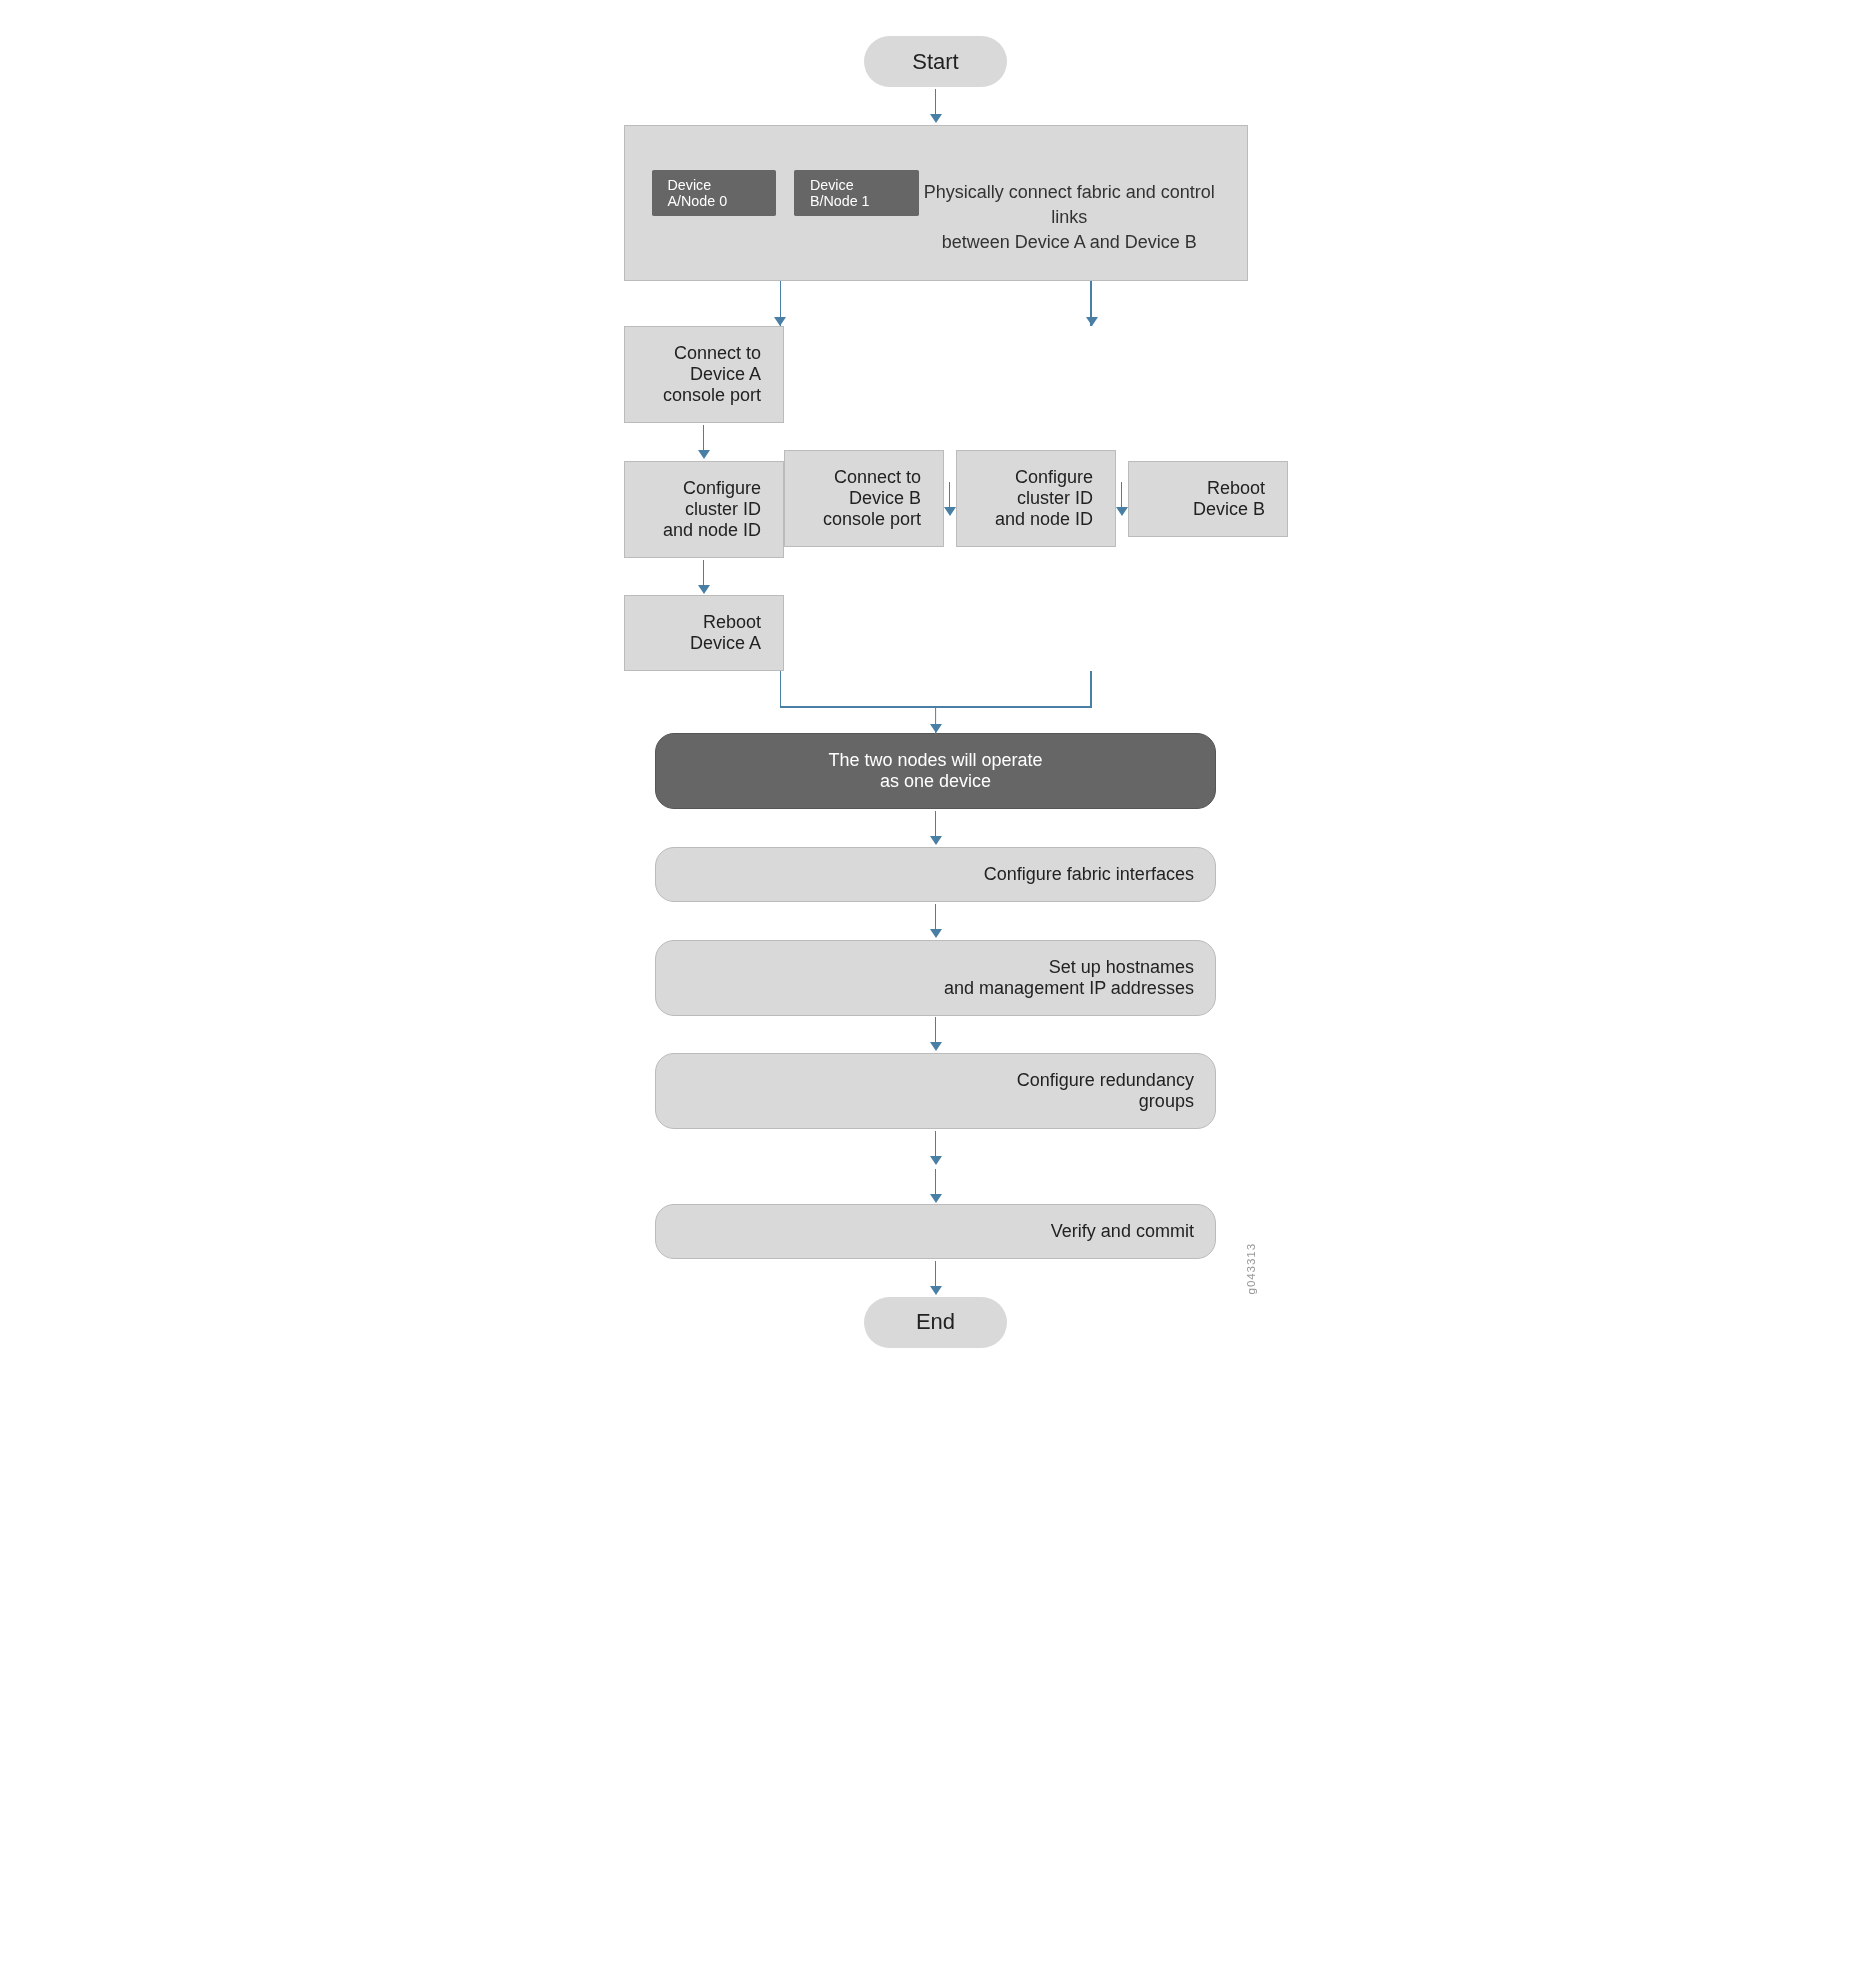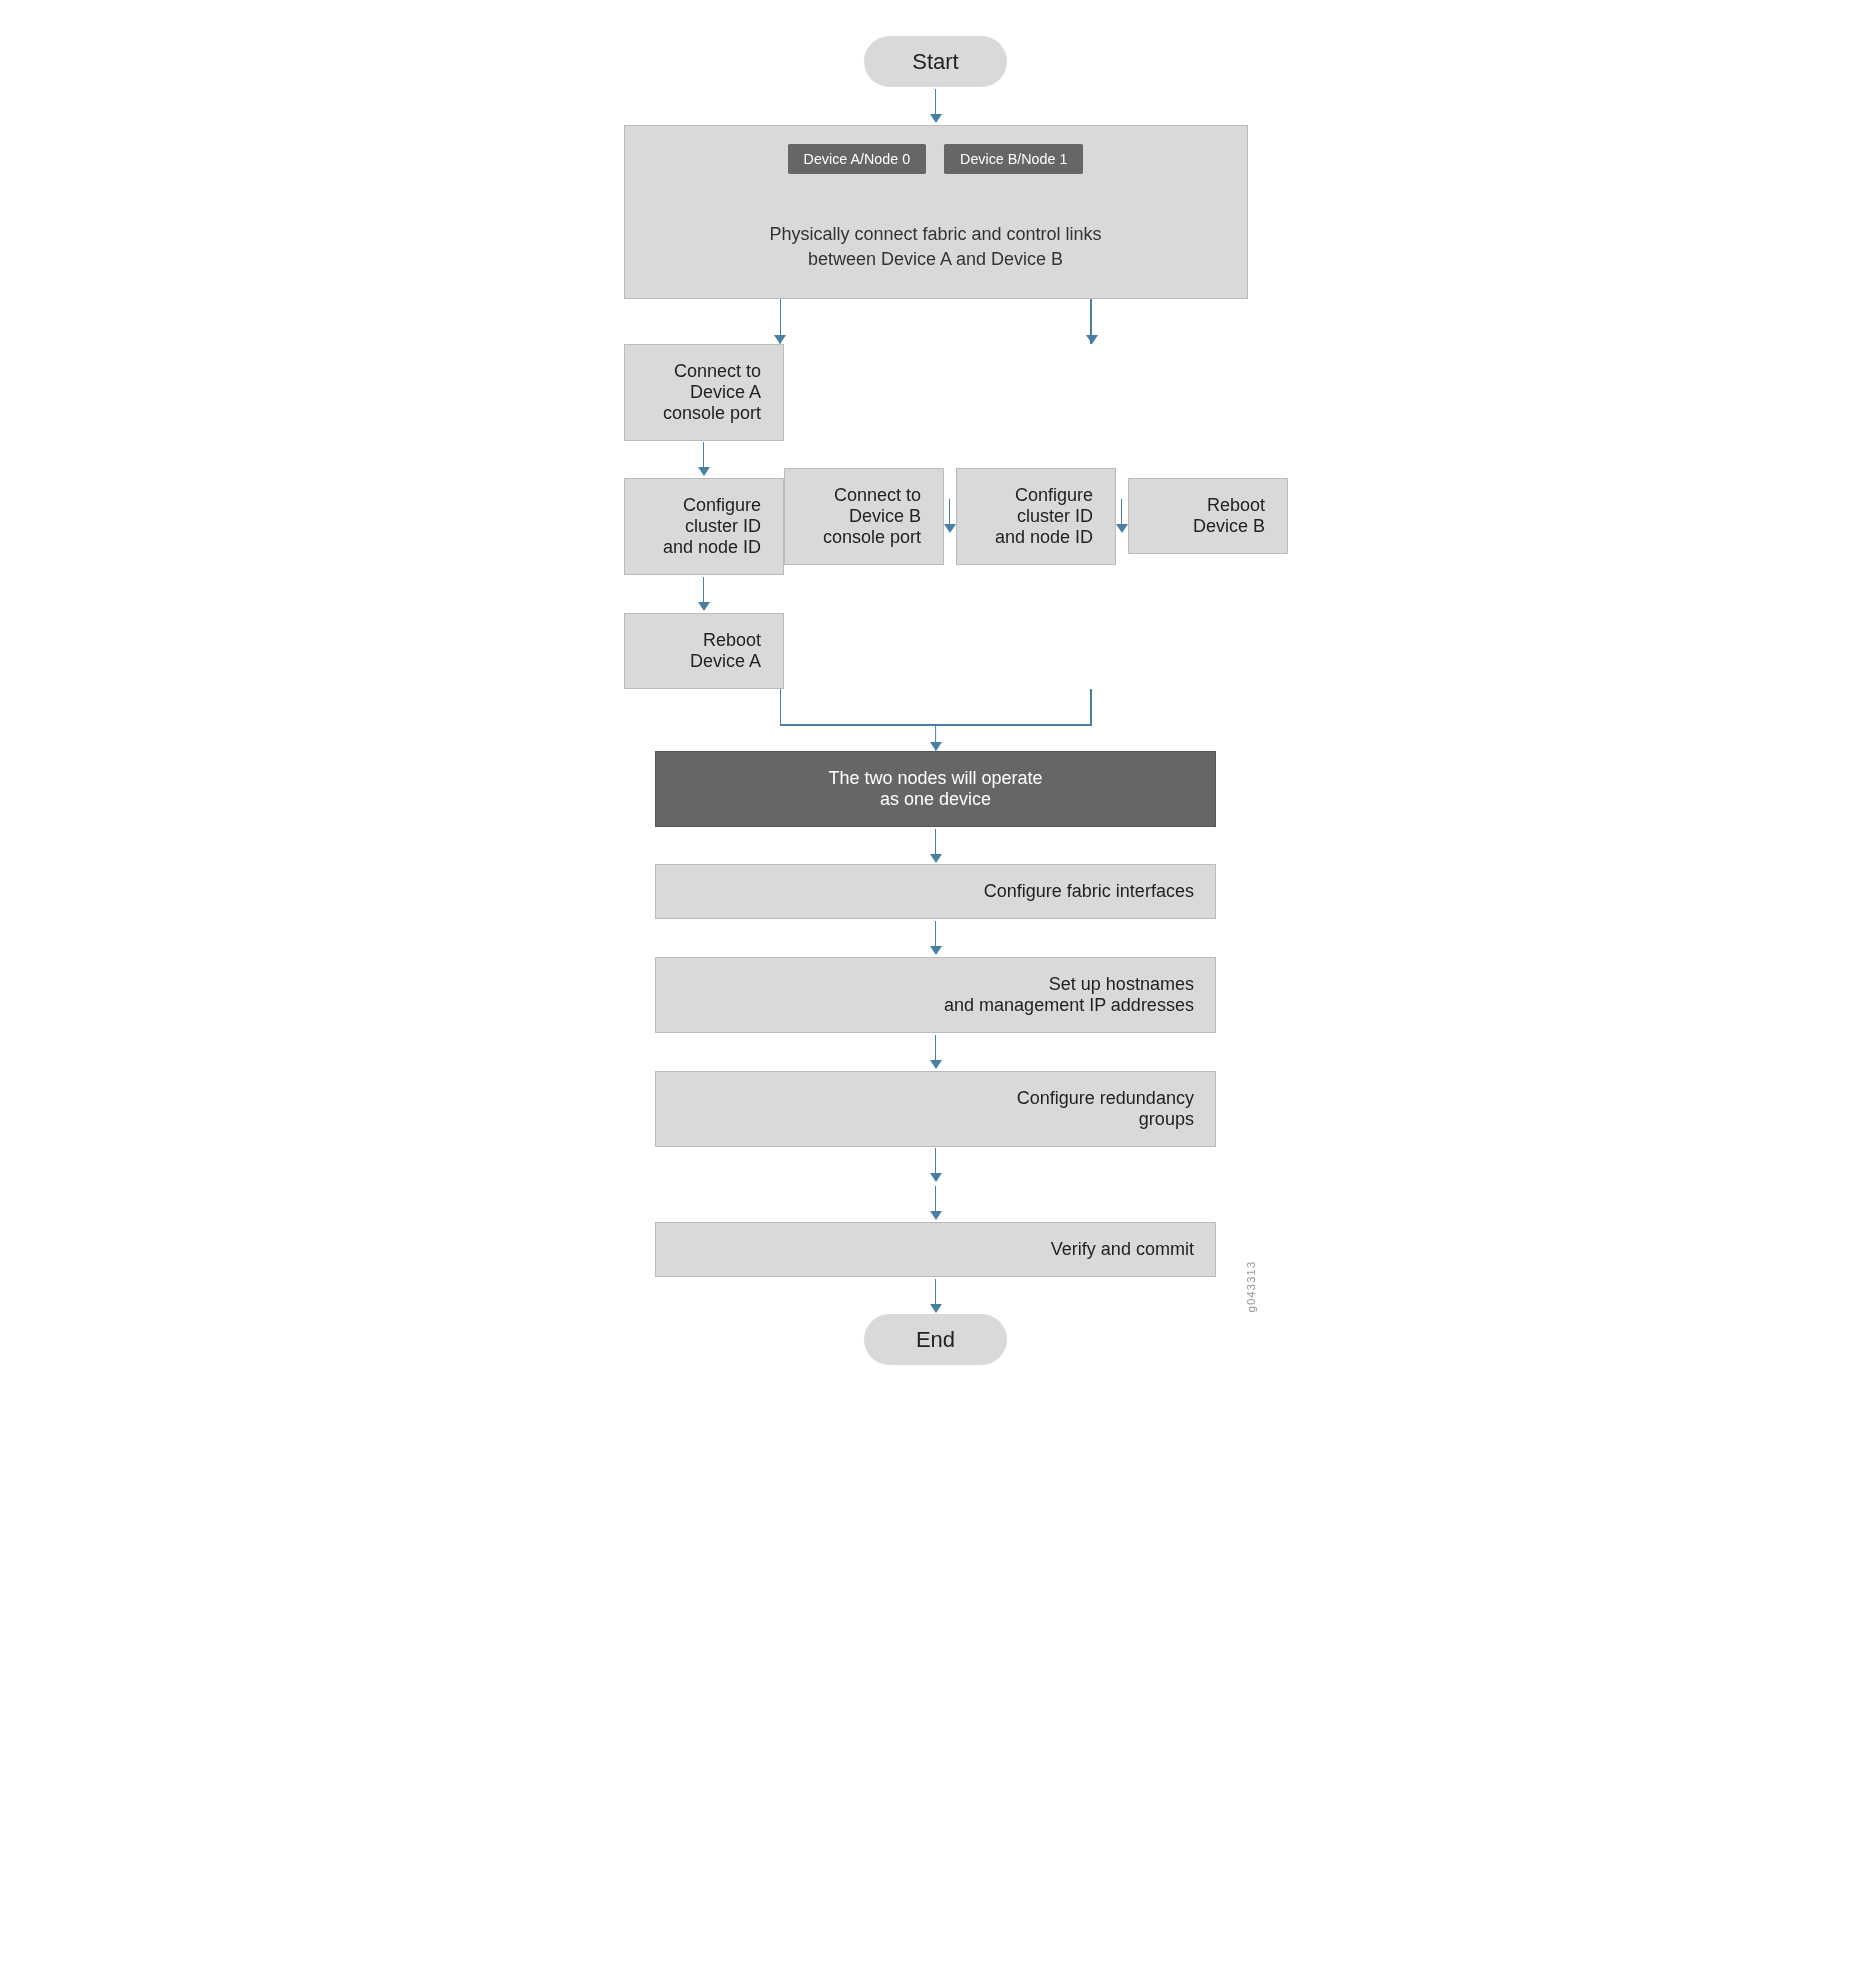--- a/index.html
+++ b/index.html
@@ -78,21 +78,21 @@
       border-top: 9px solid #4a7fa5;
     }
 
     
     .merged-box {
       background: #d9d9d9;
       border: 0.9px solid #bbb;
       width: 100%;
       padding: 18px 27px 25px 27px;
       display: flex;
-      flex-direction: column;
+      flex-direction: row;
       align-items: center;
     }
     .merged-box-labels {
       display: flex;
       gap: 18px;
       margin-bottom: 12.5px;
     }
     .merged-box-text {
       font-size: 18px;
       color: #333;
@@ -207,20 +207,21 @@
       transform: translateX(-50%);
       top: 53px;
       width: 0; height: 0;
       border-left: 6.2px solid transparent;
       border-right: 6.2px solid transparent;
       border-top: 9px solid #4a7fa5;
     }
 
     .full-width-rect {
       width: 90%;
+      border-radius: 19px;
     }
 
     .watermark {
       position: absolute;
       right: -9px;
       bottom: 53px;
       font-size: 11.6px;
       color: #999;
       writing-mode: vertical-rl;
       transform: rotate(180deg);

